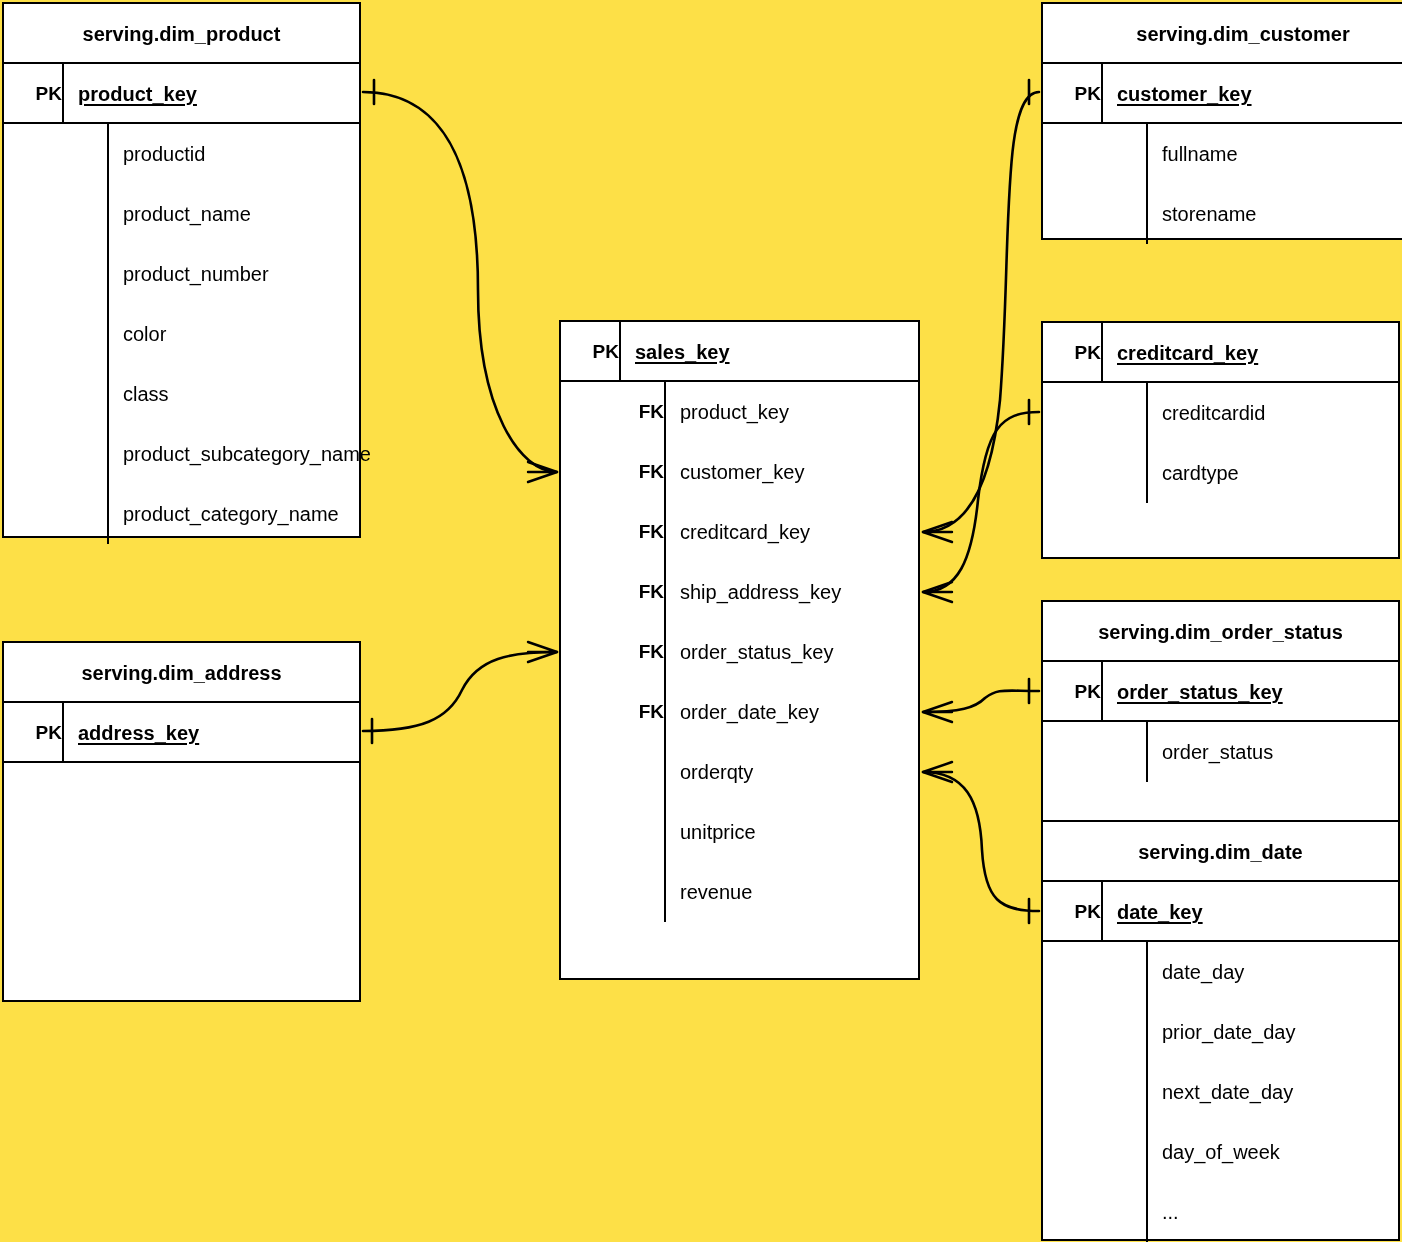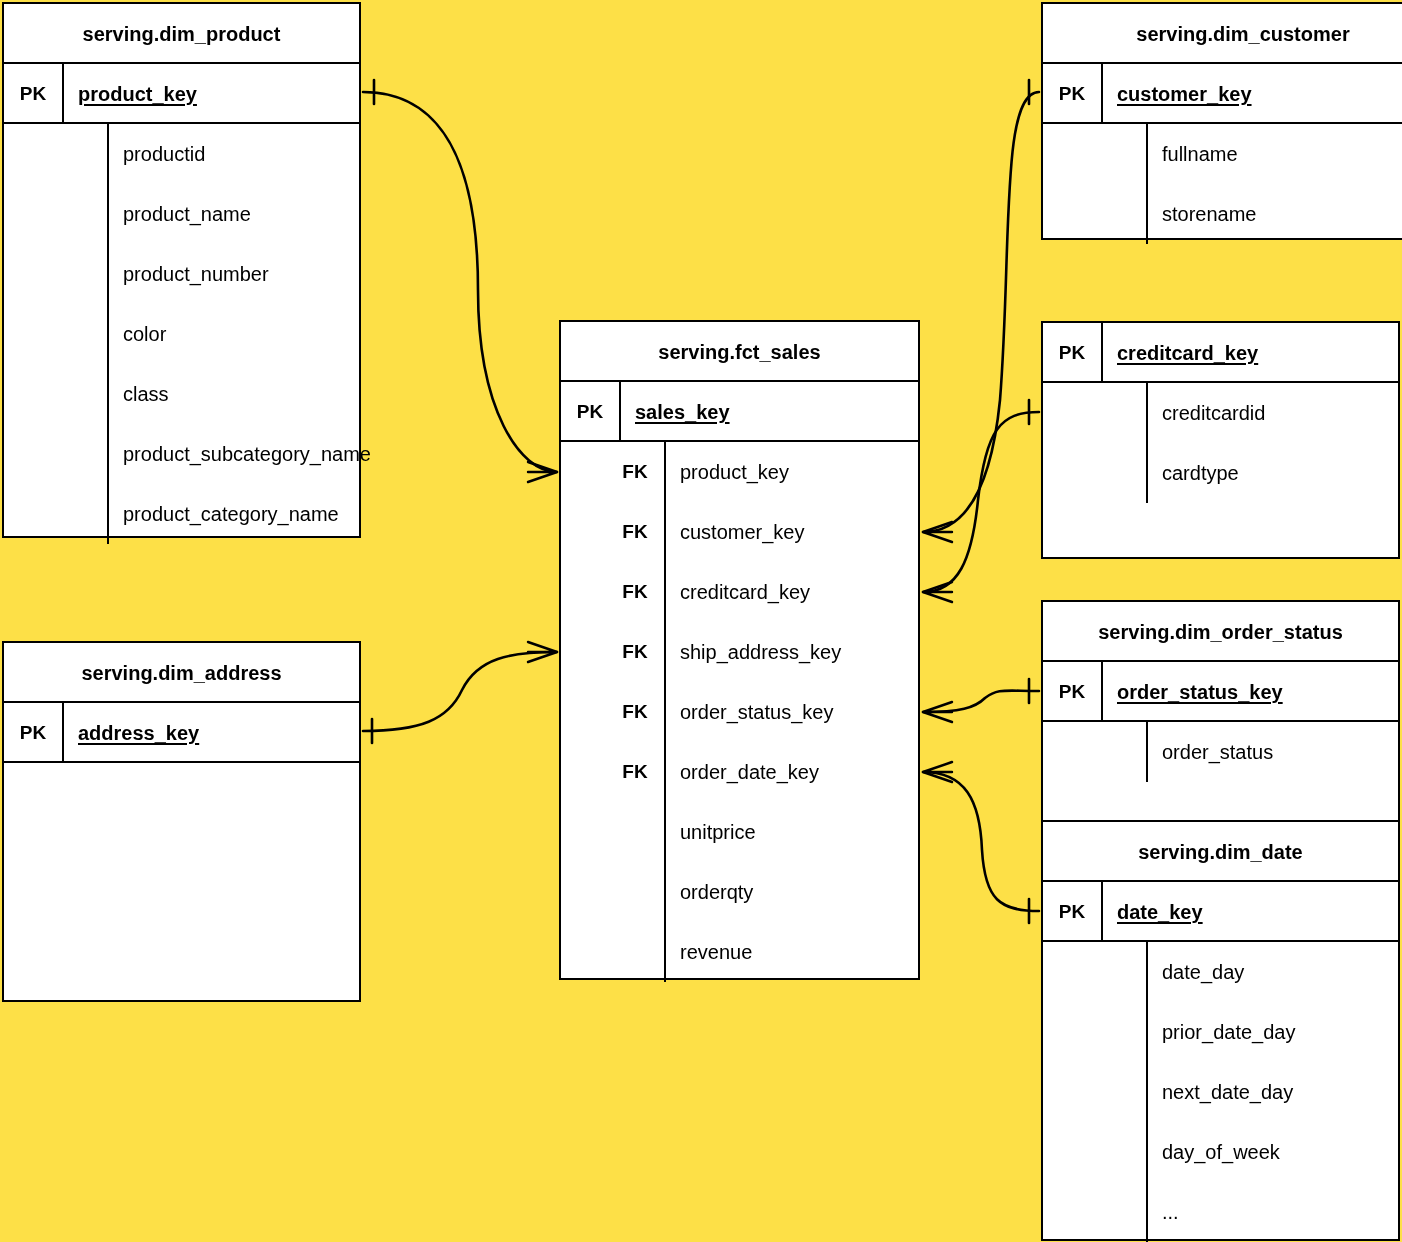--- a/index.html
+++ b/index.html
@@ -69,21 +69,21 @@
   .namecol {
     box-sizing: border-box;
     flex: 1 1 auto;
     display: flex;
     flex-direction: column;
   }
   .keytag {
     box-sizing: border-box;
     height: 60px;
     line-height: 60px;
-    text-align: center;
+    text-align: right;
     font-weight: bold;
     font-size: 19px;
     color: #000000;
   }
   .keytag.blank { color: transparent; }
   .pkname {
     box-sizing: border-box;
     height: 60px;
     line-height: 60px;
     padding-left: 14px;
@@ -197,21 +197,20 @@
       <div class="keycol">
         <div class="keytag">PK</div>
       </div>
       <div class="namecol">
         <div class="pkname"><span>address_key</span></div>
       </div>
     </div>
   </div>
 
   <div class="entity" style="left:559px; top:320px; width:361px; height:660px;">
-    <div class="ent-title">serving.fct_sales</div>
     <div class="ent-pkrow">
       <div class="keycol">
         <div class="keytag">PK</div>
       </div>
       <div class="namecol">
         <div class="pkname"><span>sales_key</span></div>
       </div>
     </div>
     <div class="ent-body">
       <div class="keycol">
@@ -225,22 +224,22 @@
         <div class="keytag blank"></div>
         <div class="keytag blank"></div>
       </div>
       <div class="namecol">
         <div class="fkname">product_key</div>
         <div class="fkname">customer_key</div>
         <div class="fkname">creditcard_key</div>
         <div class="fkname">ship_address_key</div>
         <div class="fkname">order_status_key</div>
         <div class="fkname">order_date_key</div>
+        <div class="fkname">orderqty</div>
         <div class="fkname">unitprice</div>
-        <div class="fkname">orderqty</div>
         <div class="fkname">revenue</div>
       </div>
     </div>
   </div>
 
   <div class="entity" style="left:1041px; top:2px; width:404px; height:238px;">
     <div class="ent-title">serving.dim_customer</div>
     <div class="ent-pkrow">
       <div class="keycol">
         <div class="keytag">PK</div>

